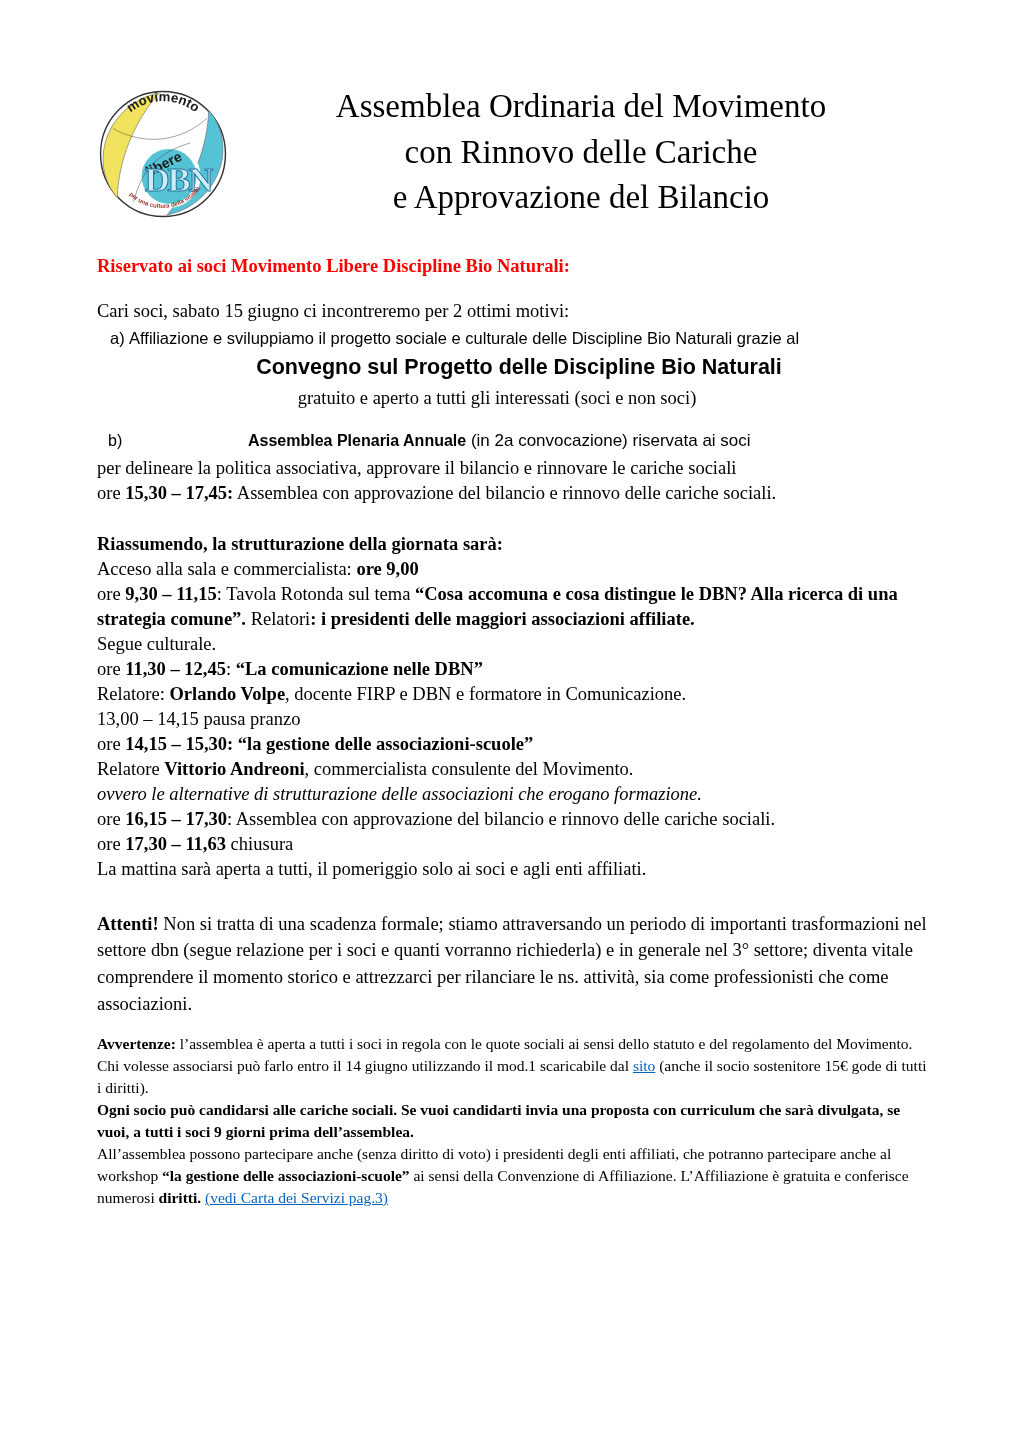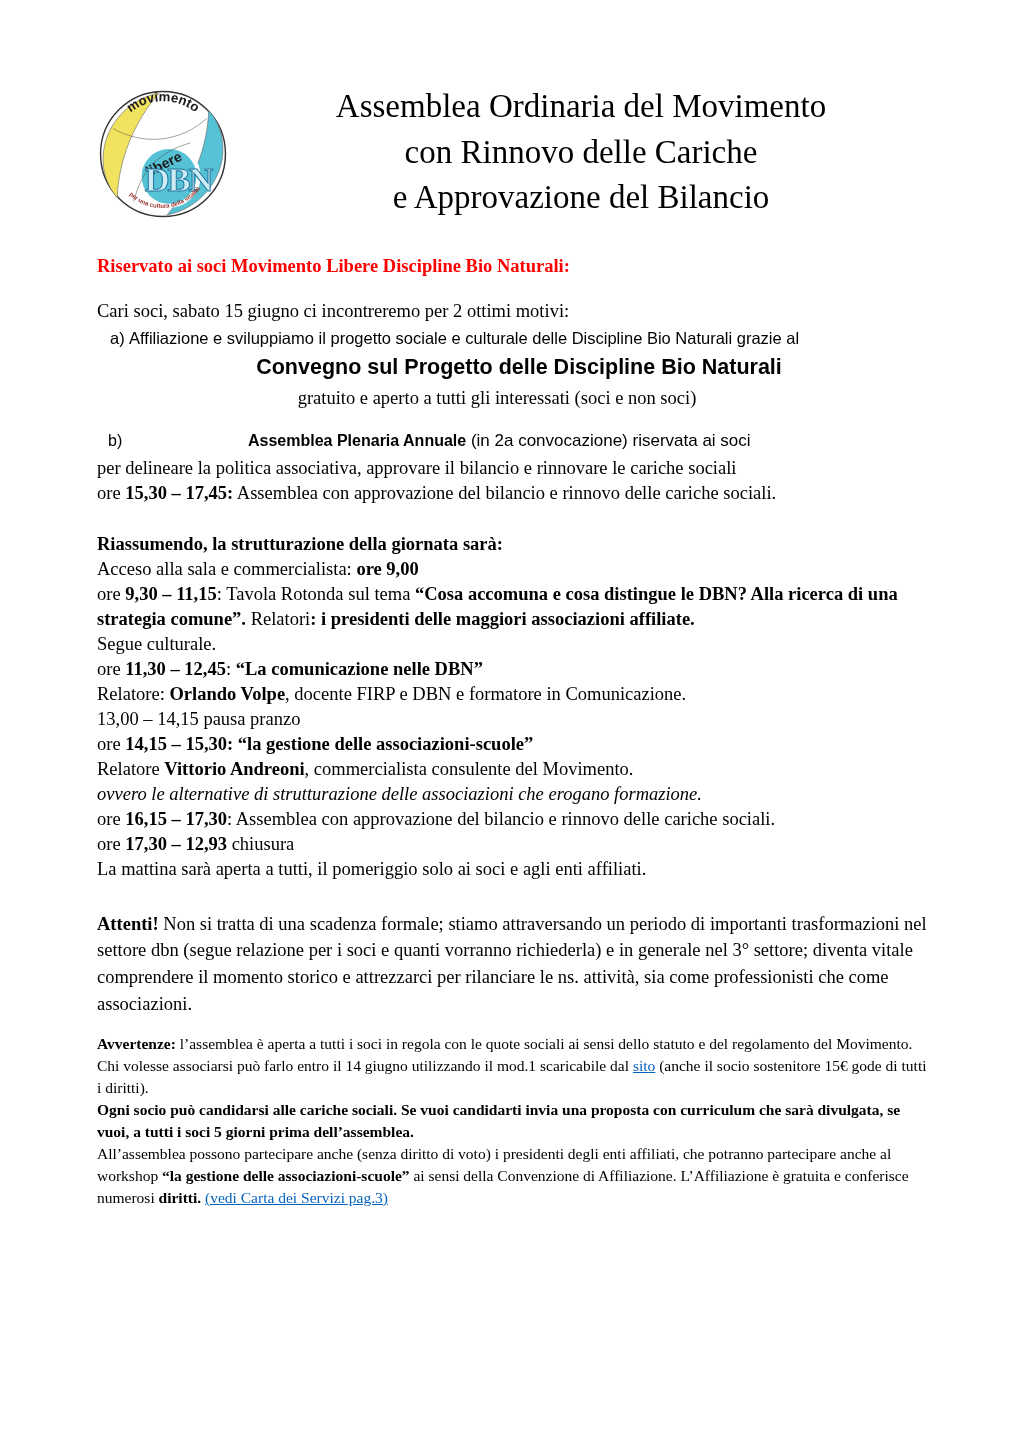--- a/index.html
+++ b/index.html
@@ -94,25 +94,25 @@
 
   <div class="slot">
     <div class="line"><span>ore </span><b>14,15 – 15,30:</b><b> “la gestione delle associazioni-scuole”</b></div>
     <div class="line"><span>Relatore </span><b>Vittorio Andreoni</b><span>, commercialista consulente del Movimento.</span></div>
     <div class="line italic">ovvero le alternative di strutturazione delle associazioni che erogano formazione.</div>
   </div>
 
   <div class="slot"><span>ore </span><b>16,15 – 17,30</b><span>: Assemblea con approvazione del bilancio e rinnovo delle cariche sociali.</span></div>
 
   <div class="slot">
-    <div class="line"><span>ore </span><b>17,30 – 12,93</b><span> chiusura</span></div>
+    <div class="line"><span>ore </span><b>17,30 – 11,63</b><span> chiusura</span></div>
     <div class="line">La mattina sarà aperta a tutti, il pomeriggio solo ai soci e agli enti affiliati.</div>
   </div>
 
   <p class="warning"><b>Attenti!</b><span> Non si tratta di una scadenza formale; stiamo attraversando un periodo di importanti trasformazioni nel settore dbn (segue relazione per i soci e quanti vorranno richiederla) e in generale nel 3° settore; diventa vitale comprendere il momento storico e attrezzarci per rilanciare le ns. attività, sia come professionisti che come associazioni.</span></p>
 
   <div class="footnotes">
     <p><b>Avvertenze:</b><span> l’assemblea è aperta a tutti i soci in regola con le quote sociali ai sensi dello statuto e del regolamento del Movimento. Chi volesse associarsi può farlo entro il 14 giugno utilizzando il mod.1 scaricabile dal </span><a class="link">sito</a><span> (anche il socio sostenitore 15€ gode di tutti i diritti).</span></p>
-    <p class="bold">Ogni socio può candidarsi alle cariche sociali. Se vuoi candidarti invia una proposta con curriculum che sarà divulgata, se vuoi, a tutti i soci 5 giorni prima dell’assemblea.</p>
+    <p class="bold">Ogni socio può candidarsi alle cariche sociali. Se vuoi candidarti invia una proposta con curriculum che sarà divulgata, se vuoi, a tutti i soci 9 giorni prima dell’assemblea.</p>
     <p><span>All’assemblea possono partecipare anche (senza diritto di voto) i presidenti degli enti affiliati, che potranno partecipare anche al workshop </span><b>“la gestione delle associazioni-scuole”</b><span> ai sensi della Convenzione di Affiliazione. L’Affiliazione è gratuita e conferisce numerosi </span><b>diritti. </b><a class="link">(vedi Carta dei Servizi pag.3)</a></p>
   </div>
 
 </div>
 
 </body></html>

